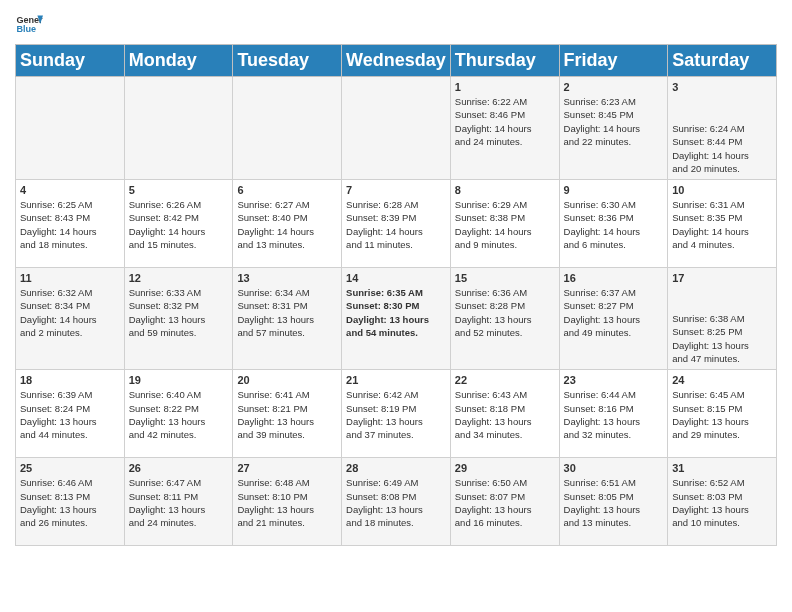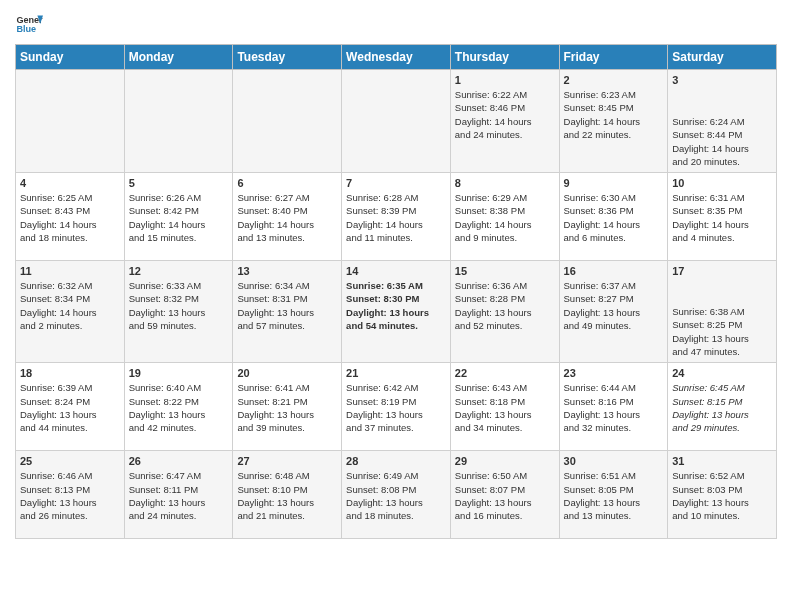--- a/index.html
+++ b/index.html
@@ -42,21 +42,21 @@
       color: #555;
     }
     table {
       width: 100%;
       border-collapse: collapse;
       table-layout: fixed;
     }
     thead tr th {
       background-color: #2980b9;
       color: #fff;
-      font-size: 12px;
+      font-size: 18px;
       font-weight: bold;
       padding: 5px 4px;
       text-align: left;
       border: 1px solid #c0c0c0;
     }
     tbody tr td {
       vertical-align: top;
       font-size: 10px;
       color: #333;
       padding: 4px;
@@ -279,21 +279,21 @@
           </td>
           <td>
             <span class="day-num">23</span>
             <div class="day-info" style="white-space: pre-line;">Sunrise: 6:44 AM
 Sunset: 8:16 PM
 Daylight: 13 hours
 and 32 minutes.</div>
           </td>
           <td>
             <span class="day-num">24</span>
-            <div class="day-info" style="white-space: pre-line; font-style: italic;">Sunrise: 6:45 AM
+            <div class="day-info" style="white-space: pre-line;">Sunrise: 6:45 AM
 Sunset: 8:15 PM
 Daylight: 13 hours
 and 29 minutes.</div>
           </td>
         </tr>
         <tr>
           <td>
             <span class="day-num">25</span>
             <div class="day-info" style="white-space: pre-line;">Sunrise: 6:46 AM
 Sunset: 8:13 PM

